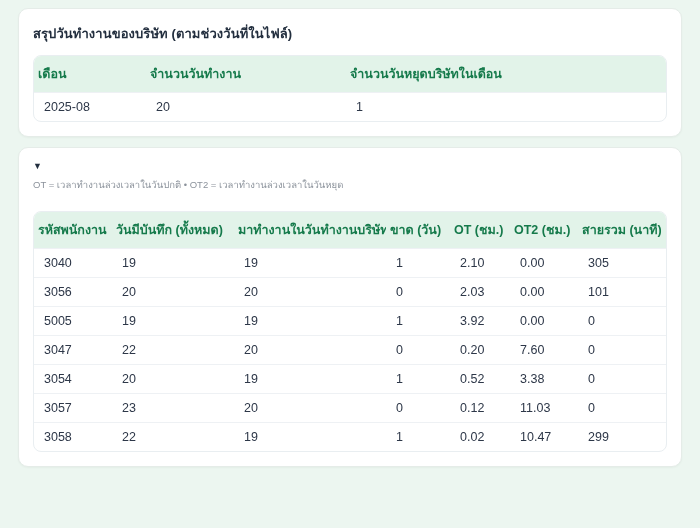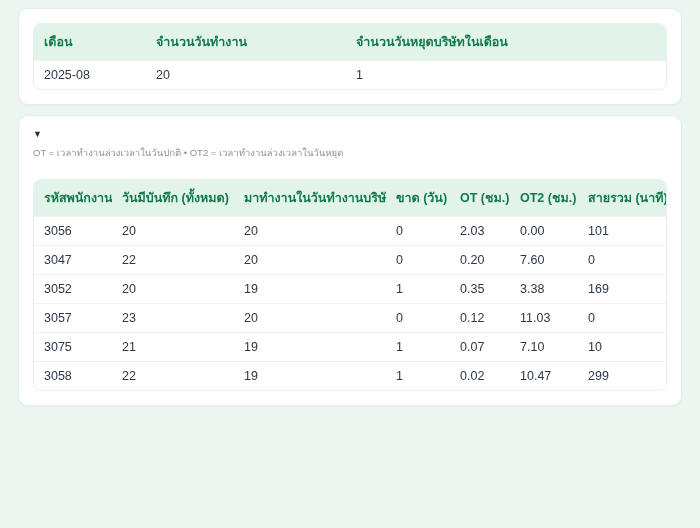--- a/index.html
+++ b/index.html
@@ -50,39 +50,40 @@
     width: 100%;
     border-collapse: collapse;
     table-layout: fixed;
   }
   thead tr { background: #e2f3e9; }
   th {
     text-align: left;
     font-size: 12.5px;
     font-weight: bold;
     color: #157a4b;
-    padding: 8px 10px;
+    padding: 8px 4px;
     white-space: nowrap;
     overflow: hidden;
   }
   td {
     font-size: 12.5px;
     color: #2d3748;
     padding: 7px 10px;
     border-top: 1px solid #eef1f4;
     white-space: nowrap;
     overflow: hidden;
   }
 </style>
 </head>
 <body>
 
 <div class="page">
 
   <section class="card">
+    <div class="card-title">สรุปวันทำงานของบริษัท (ตามช่วงวันที่ในไฟล์)</div>
     <div class="tablewrap">
       <table>
           <colgroup>
             <col style="width: 112px;">
             <col style="width: 200px;">
             <col>
           </colgroup>
           <thead>
             <tr>
               <th>เดือน</th>
@@ -123,63 +124,72 @@
               <th>วันมีบันทึก (ทั้งหมด)</th>
               <th>มาทำงานในวันทำงานบริษัท</th>
               <th>ขาด (วัน)</th>
               <th>OT (ชม.)</th>
               <th>OT2 (ชม.)</th>
               <th>สายรวม (นาที)</th>
             </tr>
           </thead>
           <tbody>
             <tr>
+              <td>3040</td>
+              <td>19</td>
+              <td>19</td>
+              <td>1</td>
+              <td>2.10</td>
+              <td>0.00</td>
+              <td>305</td>
+            </tr>
+            <tr>
               <td>3056</td>
               <td>20</td>
               <td>20</td>
               <td>0</td>
               <td>2.03</td>
               <td>0.00</td>
               <td>101</td>
             </tr>
             <tr>
+              <td>5005</td>
+              <td>19</td>
+              <td>19</td>
+              <td>1</td>
+              <td>3.92</td>
+              <td>0.00</td>
+              <td>0</td>
+            </tr>
+            <tr>
               <td>3047</td>
               <td>22</td>
               <td>20</td>
               <td>0</td>
               <td>0.20</td>
               <td>7.60</td>
               <td>0</td>
             </tr>
             <tr>
-              <td>3052</td>
-              <td>20</td>
-              <td>19</td>
-              <td>1</td>
-              <td>0.35</td>
+              <td>3054</td>
+              <td>20</td>
+              <td>19</td>
+              <td>1</td>
+              <td>0.52</td>
               <td>3.38</td>
-              <td>169</td>
+              <td>0</td>
             </tr>
             <tr>
               <td>3057</td>
               <td>23</td>
               <td>20</td>
               <td>0</td>
               <td>0.12</td>
               <td>11.03</td>
               <td>0</td>
-            </tr>
-            <tr>
-              <td>3075</td>
-              <td>21</td>
-              <td>19</td>
-              <td>1</td>
-              <td>0.07</td>
-              <td>7.10</td>
-              <td>10</td>
             </tr>
             <tr>
               <td>3058</td>
               <td>22</td>
               <td>19</td>
               <td>1</td>
               <td>0.02</td>
               <td>10.47</td>
               <td>299</td>
             </tr>

